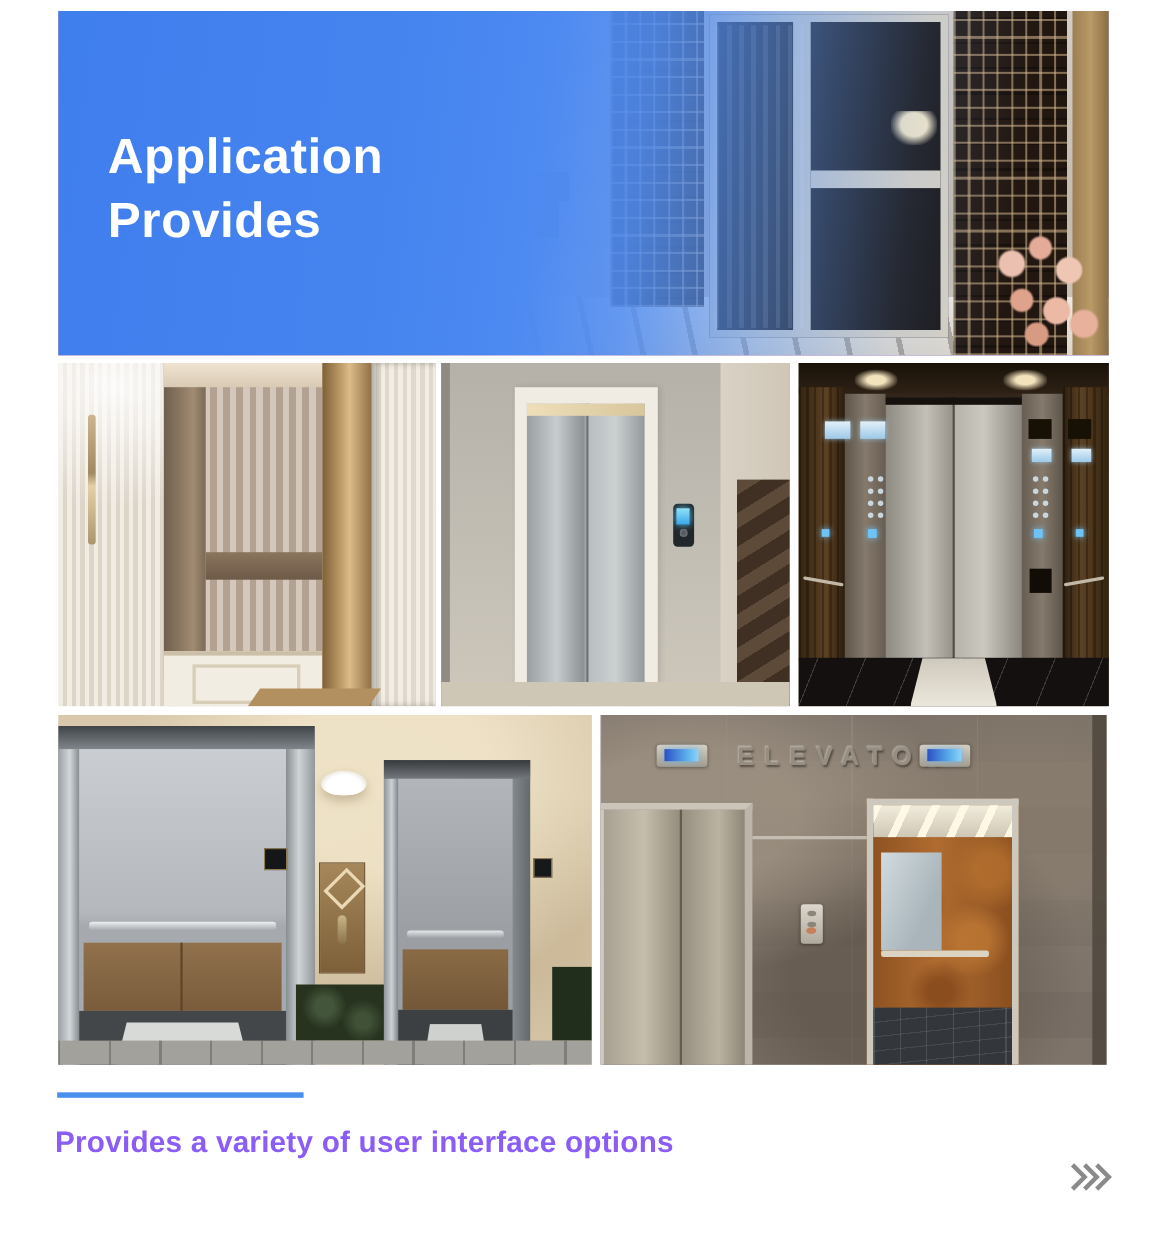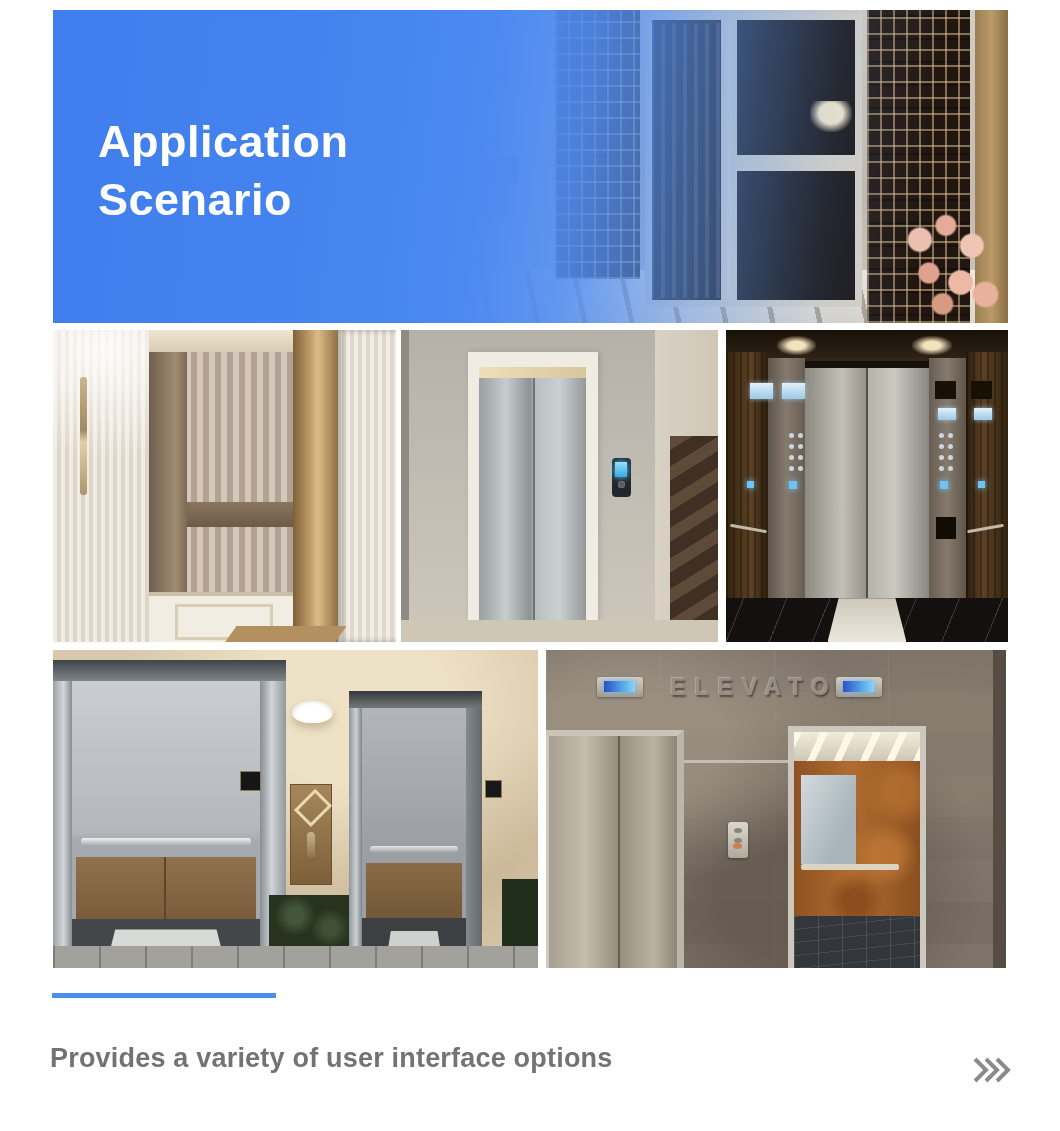--- a/index.html
+++ b/index.html
@@ -261,22 +261,22 @@
     background:linear-gradient(115deg,#d2dbdf,#a9b5bb 70%); }
   .pB-R-rail { left:6%; top:56%; width:78%; height:2.4%; border-radius:2px; background:#dcd4c2; }
   .pB-R-floor { left:0; top:78%; width:100%; height:22%; background:#33363a; }
   .pB-R-floor::before { content:""; position:absolute; inset:0; opacity:.7;
     background:repeating-linear-gradient(90deg, rgba(255,255,255,.18) 0 1px, transparent 1px 24px),
                repeating-linear-gradient(174deg, rgba(255,255,255,.14) 0 1px, transparent 1px 13px); }
   .pB-edge { left:97.2%; top:0; width:2.8%; height:100%; background:#4e453c; opacity:.85; }
 
   
   .accent-line { left:52px; top:993px; width:224px; height:5px; background:#4a8fee; }
-  .caption { left:50px; top:1022px; width:700px; color:#737373;
-    font-size:27px; line-height:33px; font-weight:600; letter-spacing:.2px;margin-top:20px; }
+  .caption { left:50px; top:1022px; width:700px; color:#8b5cf6;
+    font-size:27px; line-height:33px; font-weight:600; letter-spacing:.2px; }
   .chevrons { left:972px; top:1056px; width:42px; height:28px; cursor:pointer; }
 </style>
 </head>
 <body>
 
 <div class="stage">
 
   <section class="abs banner">
     <div class="abs banner-sliver"></div>
     <div class="abs banner-photo">
@@ -287,21 +287,21 @@
       <div class="abs bp-lift"></div>
       <div class="abs bp-glass-glare"></div>
       <div class="abs bp-lamp"></div>
       <div class="abs lattice bp-lattice2"></div>
       <div class="abs bp-woodcol"></div>
       <div class="abs bp-flowers"></div>
     </div>
     <div class="abs banner-overlay"></div>
     <h1 class="abs banner-title">
       <span>Application</span><br>
-      <span>Scenario</span>
+      <span>Provides</span>
     </h1>
   </section>
 
   <figure class="abs photo p1">
     <div class="abs p1-glow"></div>
     <div class="abs p1-handle"></div>
     <div class="abs p1-interior"></div>
     <div class="abs p1-backcol"></div>
     <div class="abs p1-band"></div>
     <div class="abs p1-ceil"></div>

